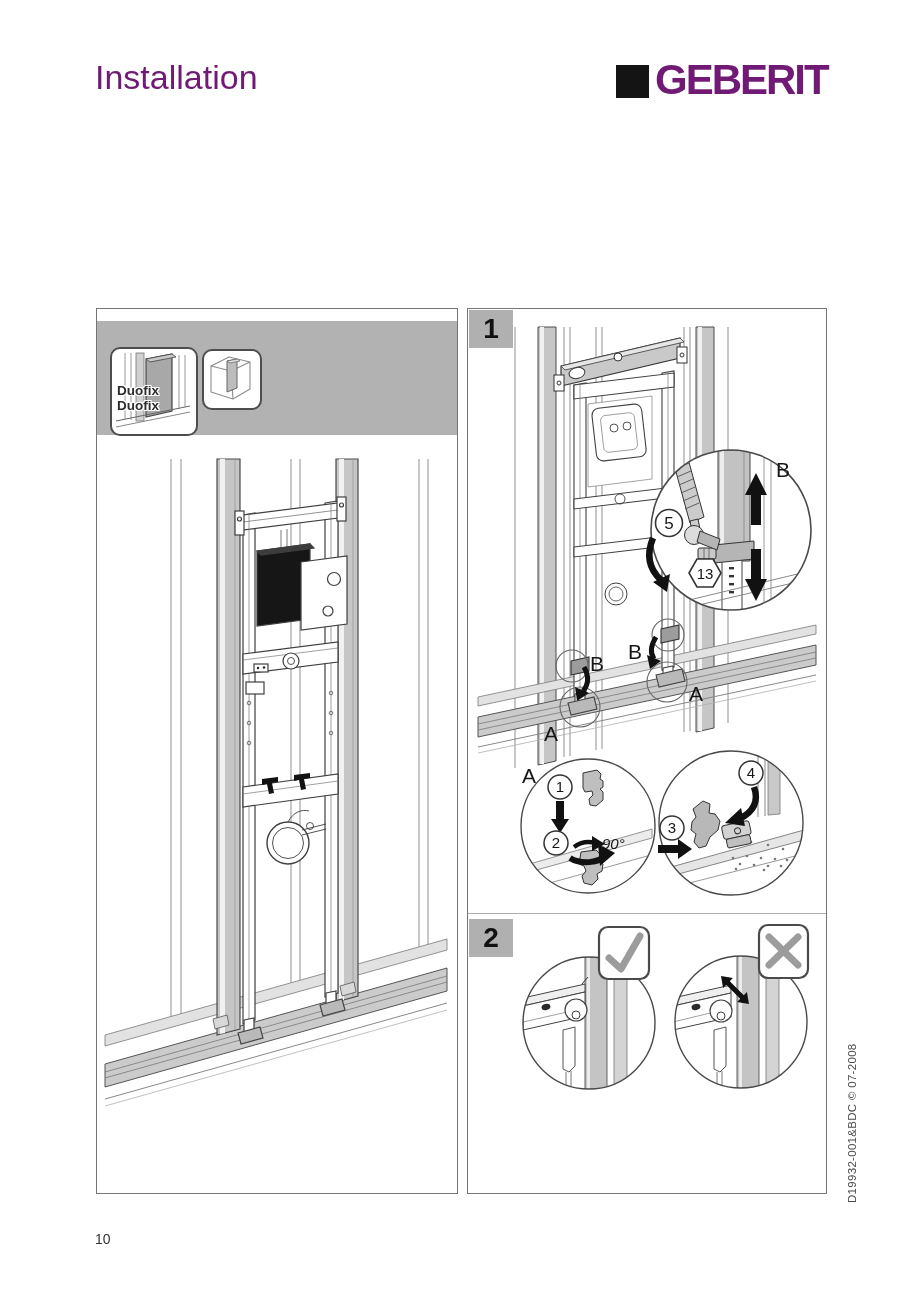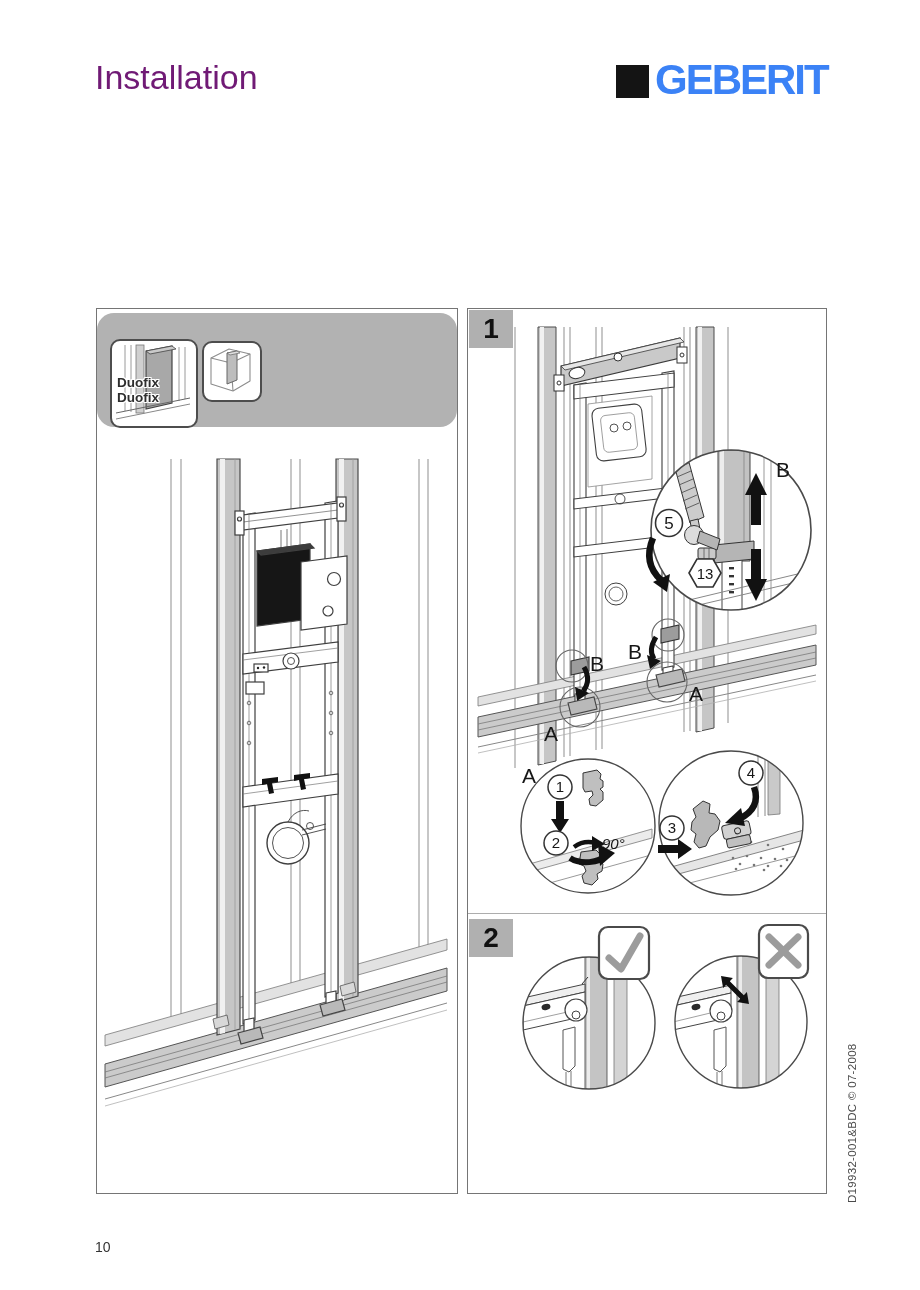--- a/index.html
+++ b/index.html
@@ -1,34 +1,34 @@
 <!DOCTYPE html>
 <html><head>
 <meta charset="utf-8">
 <style>
   html,body{margin:0;padding:0;background:#fff;}
   body{width:920px;height:1290px;position:relative;font-family:"Liberation Sans",sans-serif;color:#1a1a1a;overflow:hidden;}
   .abs{position:absolute;}
   #title{left:95px;top:58px;font-size:34px;font-weight:400;letter-spacing:0px;color:#701a75;}
   #logo{left:616px;top:64px;width:220px;height:38px;}
   #logo .sq{position:absolute;left:0;top:1px;width:33px;height:33px;background:#141414;}
-  #logo .wordmark{position:absolute;left:39px;top:-8px;font-size:42px;font-weight:700;letter-spacing:-2px;color:#3b82f6;}
+  #logo .wordmark{position:absolute;left:39px;top:-8px;font-size:42px;font-weight:700;letter-spacing:-2px;color:#701a75;}
   .panel{border:1.5px solid #757575;background:#fff;box-sizing:border-box;}
   #left-panel{left:96px;top:308px;width:362px;height:886px;}
   #right-panel{left:467px;top:308px;width:360px;height:886px;}
-  #band{position:absolute;left:0;top:4px;width:100%;height:114px;background:#b2b2b2;border-radius:17px;}
+  #band{position:absolute;left:0;top:12px;width:100%;height:114px;background:#b2b2b2;}
   .thumb{position:absolute;background:#fff;border:2px solid #4d4d4d;border-radius:10px;overflow:hidden;}
   #thumb1{left:13px;top:26px;width:84px;height:85px;}
   #thumb2{left:105px;top:28px;width:56px;height:57px;}
   #duofix-label{position:absolute;left:5px;top:34px;font-size:13.5px;font-weight:700;line-height:15px;color:#2e2e2e;
     text-shadow:-1px -1px 0 #fff,1px -1px 0 #fff,-1px 1px 0 #fff,1px 1px 0 #fff,0 1px 0 #fff,0 -1px 0 #fff,1px 0 0 #fff,-1px 0 0 #fff;}
   .stepbox{position:absolute;width:44px;height:38px;background:#b0b0b0;display:flex;align-items:center;justify-content:center;
     font-size:28px;font-weight:700;color:#111;}
   #divider{position:absolute;left:0;top:604px;width:100%;height:1px;background:#adadad;}
-  #page-number{left:95px;top:1231px;font-size:14px;color:#333;margin-top:8px;}
+  #page-number{left:95px;top:1231px;font-size:14px;color:#333;}
   #doc-code{left:846px;top:1203px;transform:rotate(-90deg);transform-origin:0 0;font-size:11.5px;color:#4a4a4a;white-space:nowrap;letter-spacing:.3px;}
   svg{display:block;}
   svg text{font-family:"Liberation Sans",sans-serif;fill:#161616;}
   .lbl{font-size:21px;}
   .numtx{font-size:15px;}
 </style>
 </head>
 <body>
 
 <div class="abs" id="title">Installation</div>

